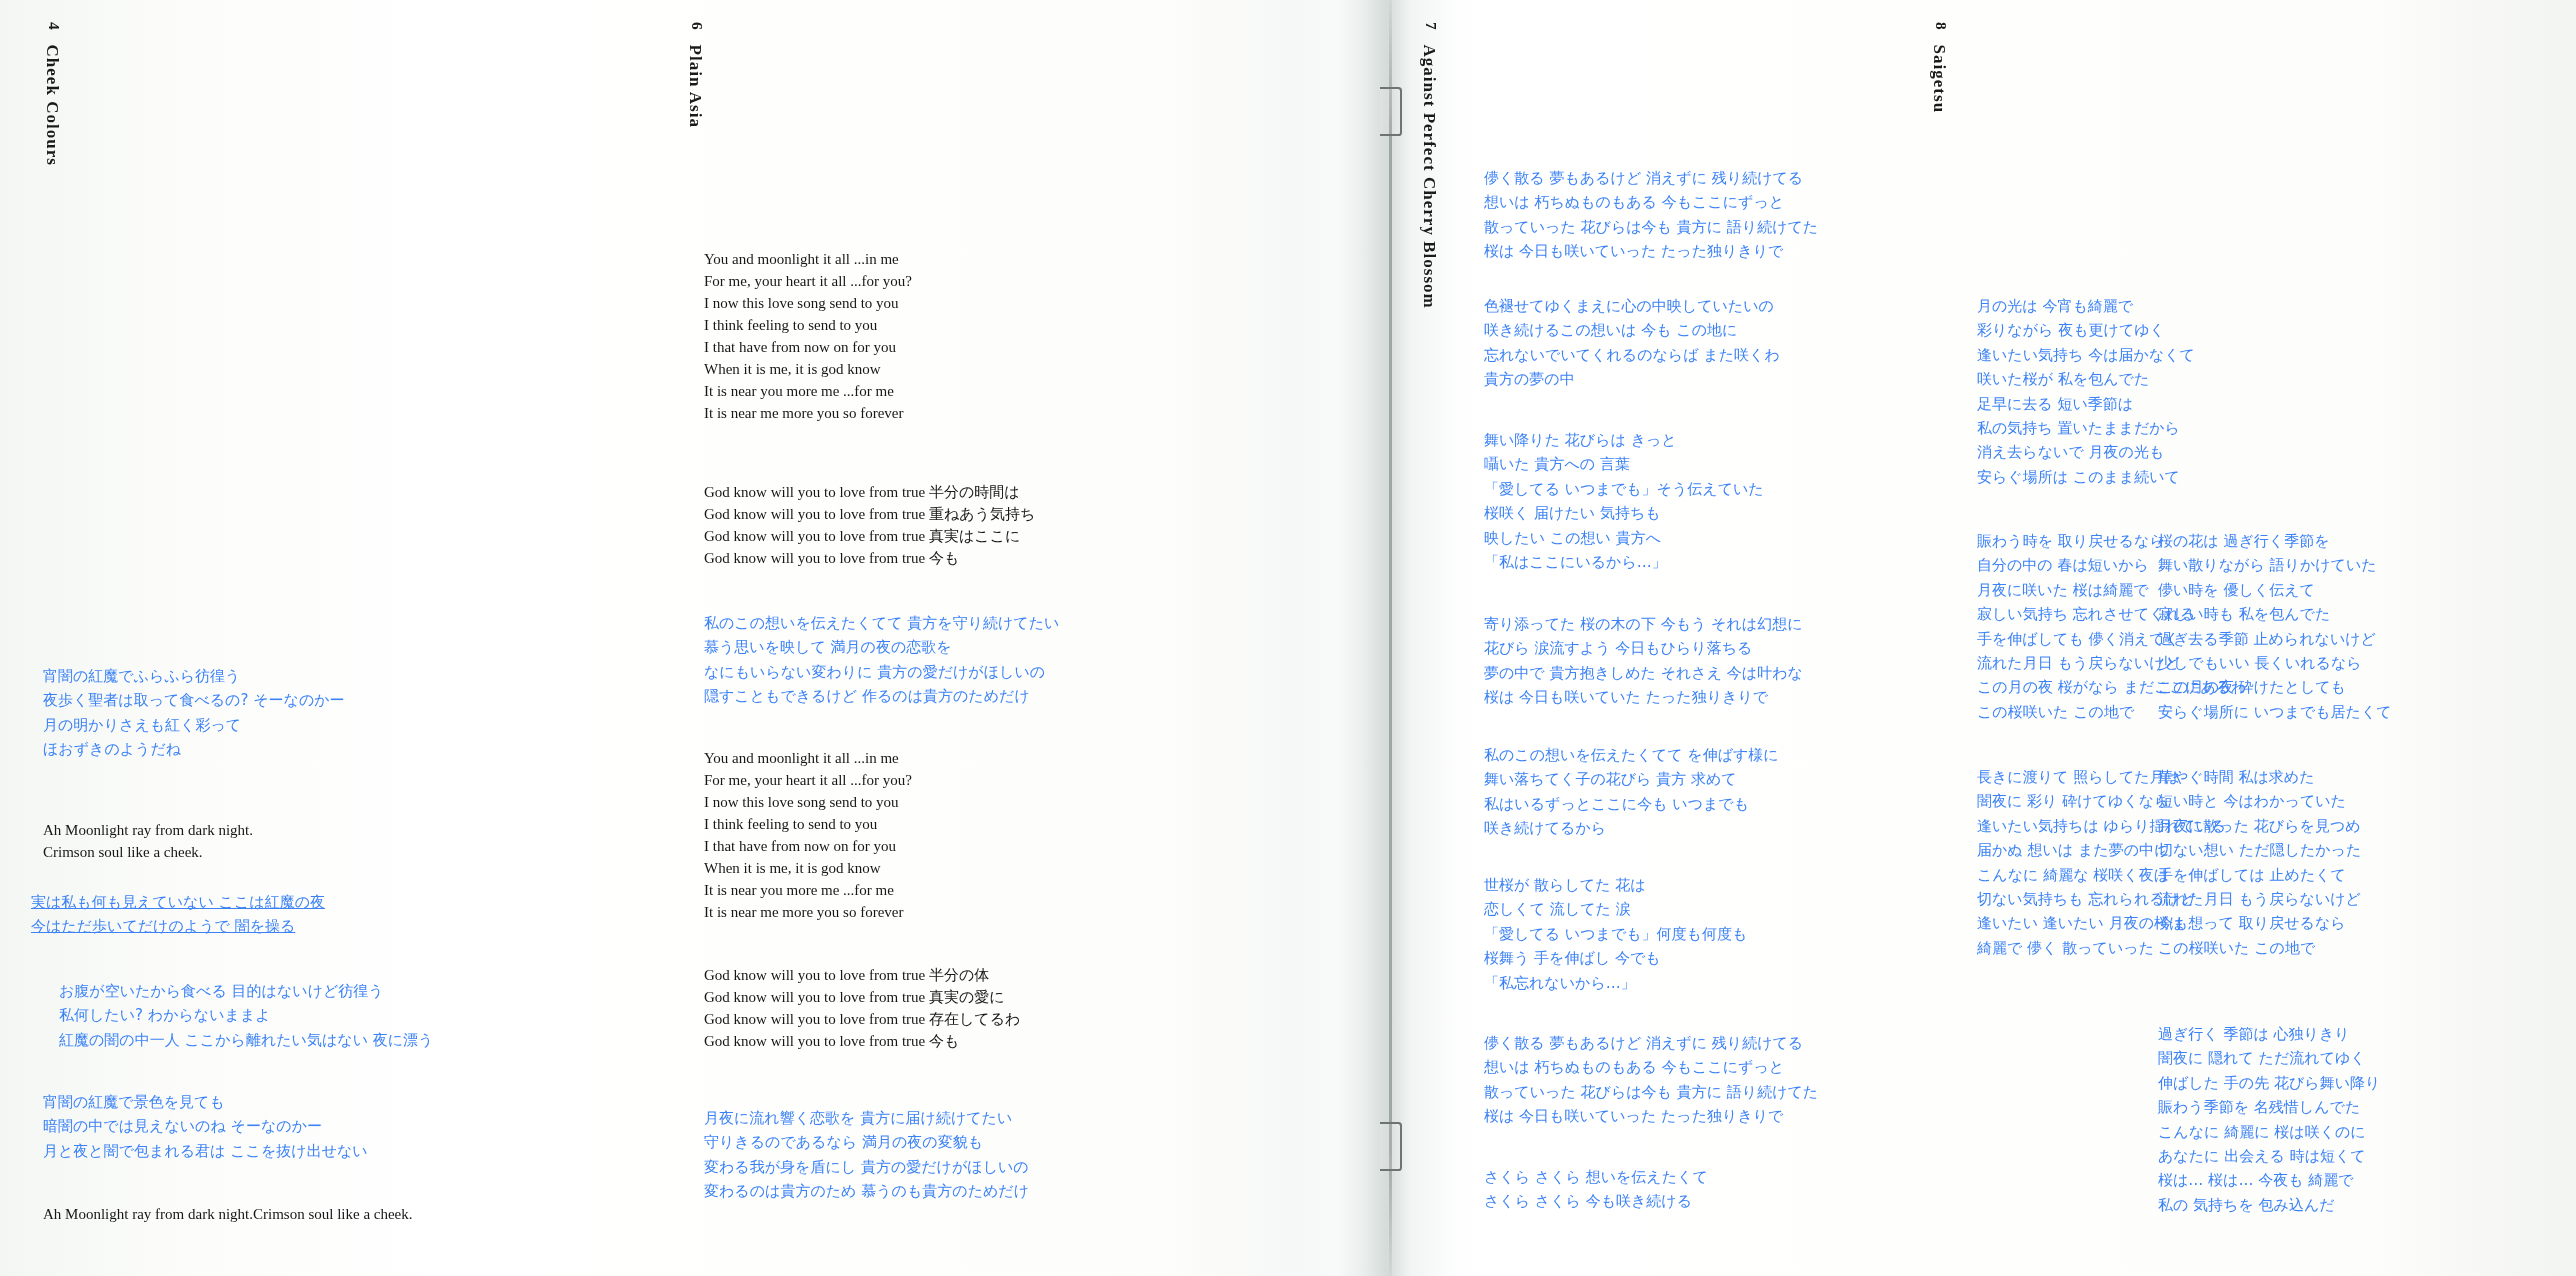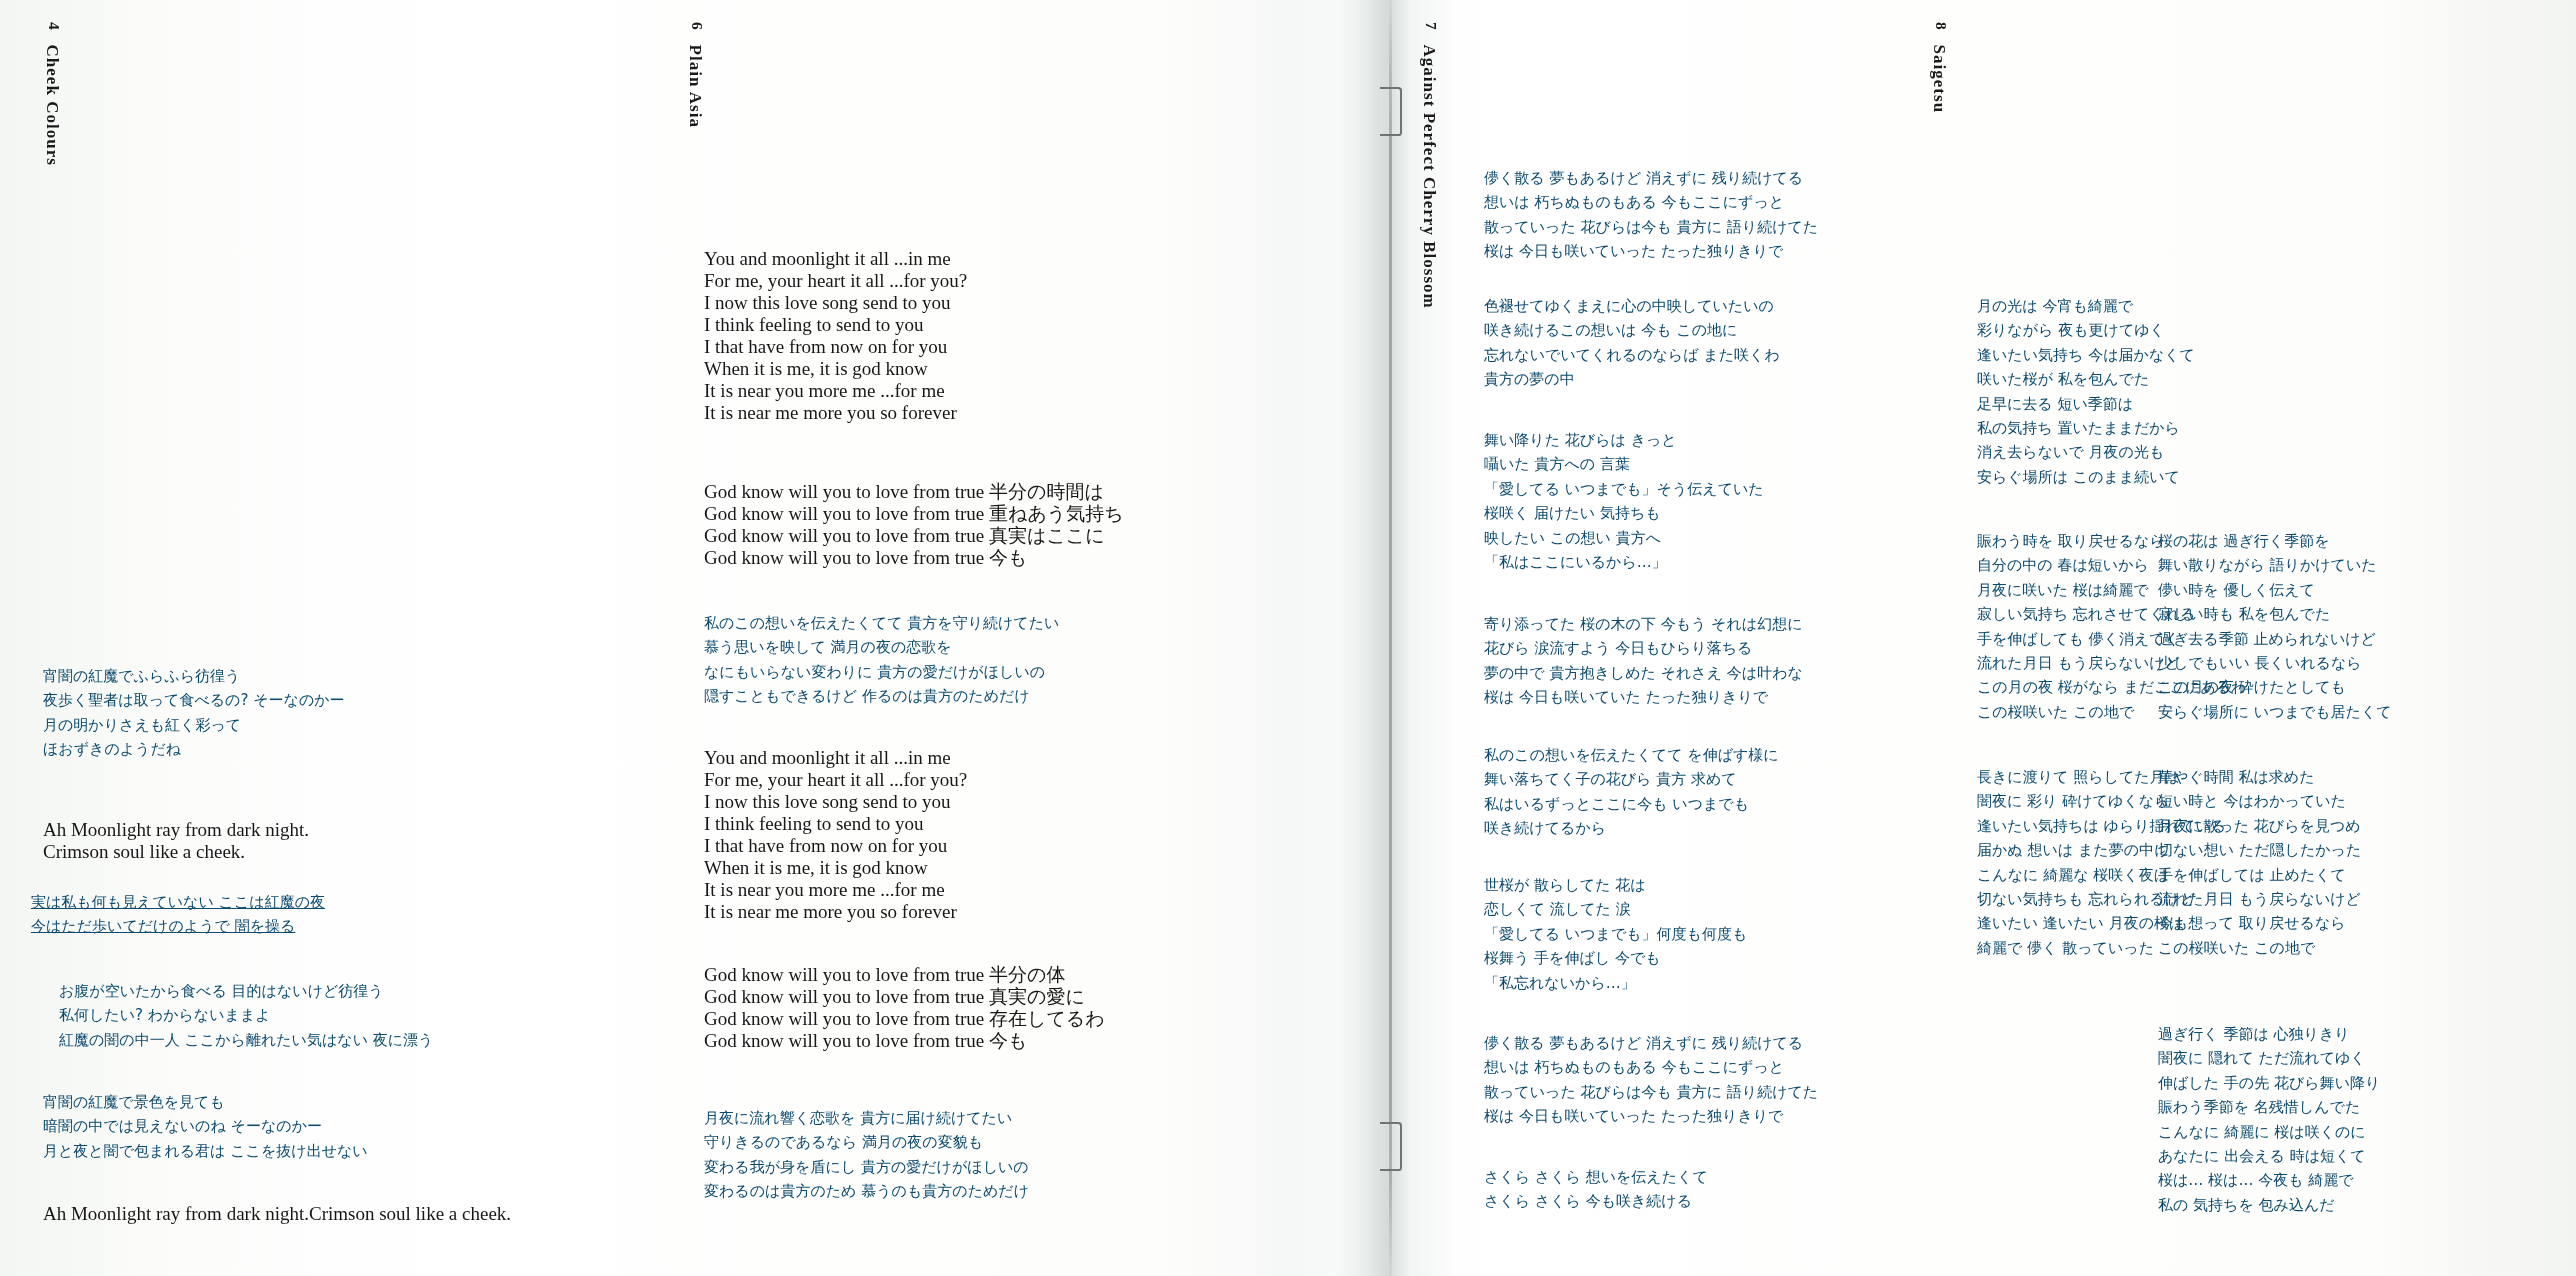--- a/index.html
+++ b/index.html
@@ -84,29 +84,29 @@
     font-size: 17px;
     font-weight: bold;
     letter-spacing: 0.06em;
   }
   .lyrics {
     position: absolute;
     white-space: pre-line;
   }
   .lyr-en {
     font-family: "Liberation Serif", serif;
-    font-size: 19px;
+    font-size: 15px;
     line-height: 22px;
     color: #171717;
   }
   .lyr-jp {
     font-family: "DejaVu Sans", sans-serif;
     font-size: 15px;
     line-height: 24.4px;
-    color: #0c4a6e;
+    color: #3b82f6;
   }
   .lyr-jp.right {
     text-align: left;
   }
 </style>
 </head>
 <body>
 
 <div id="page">
 

